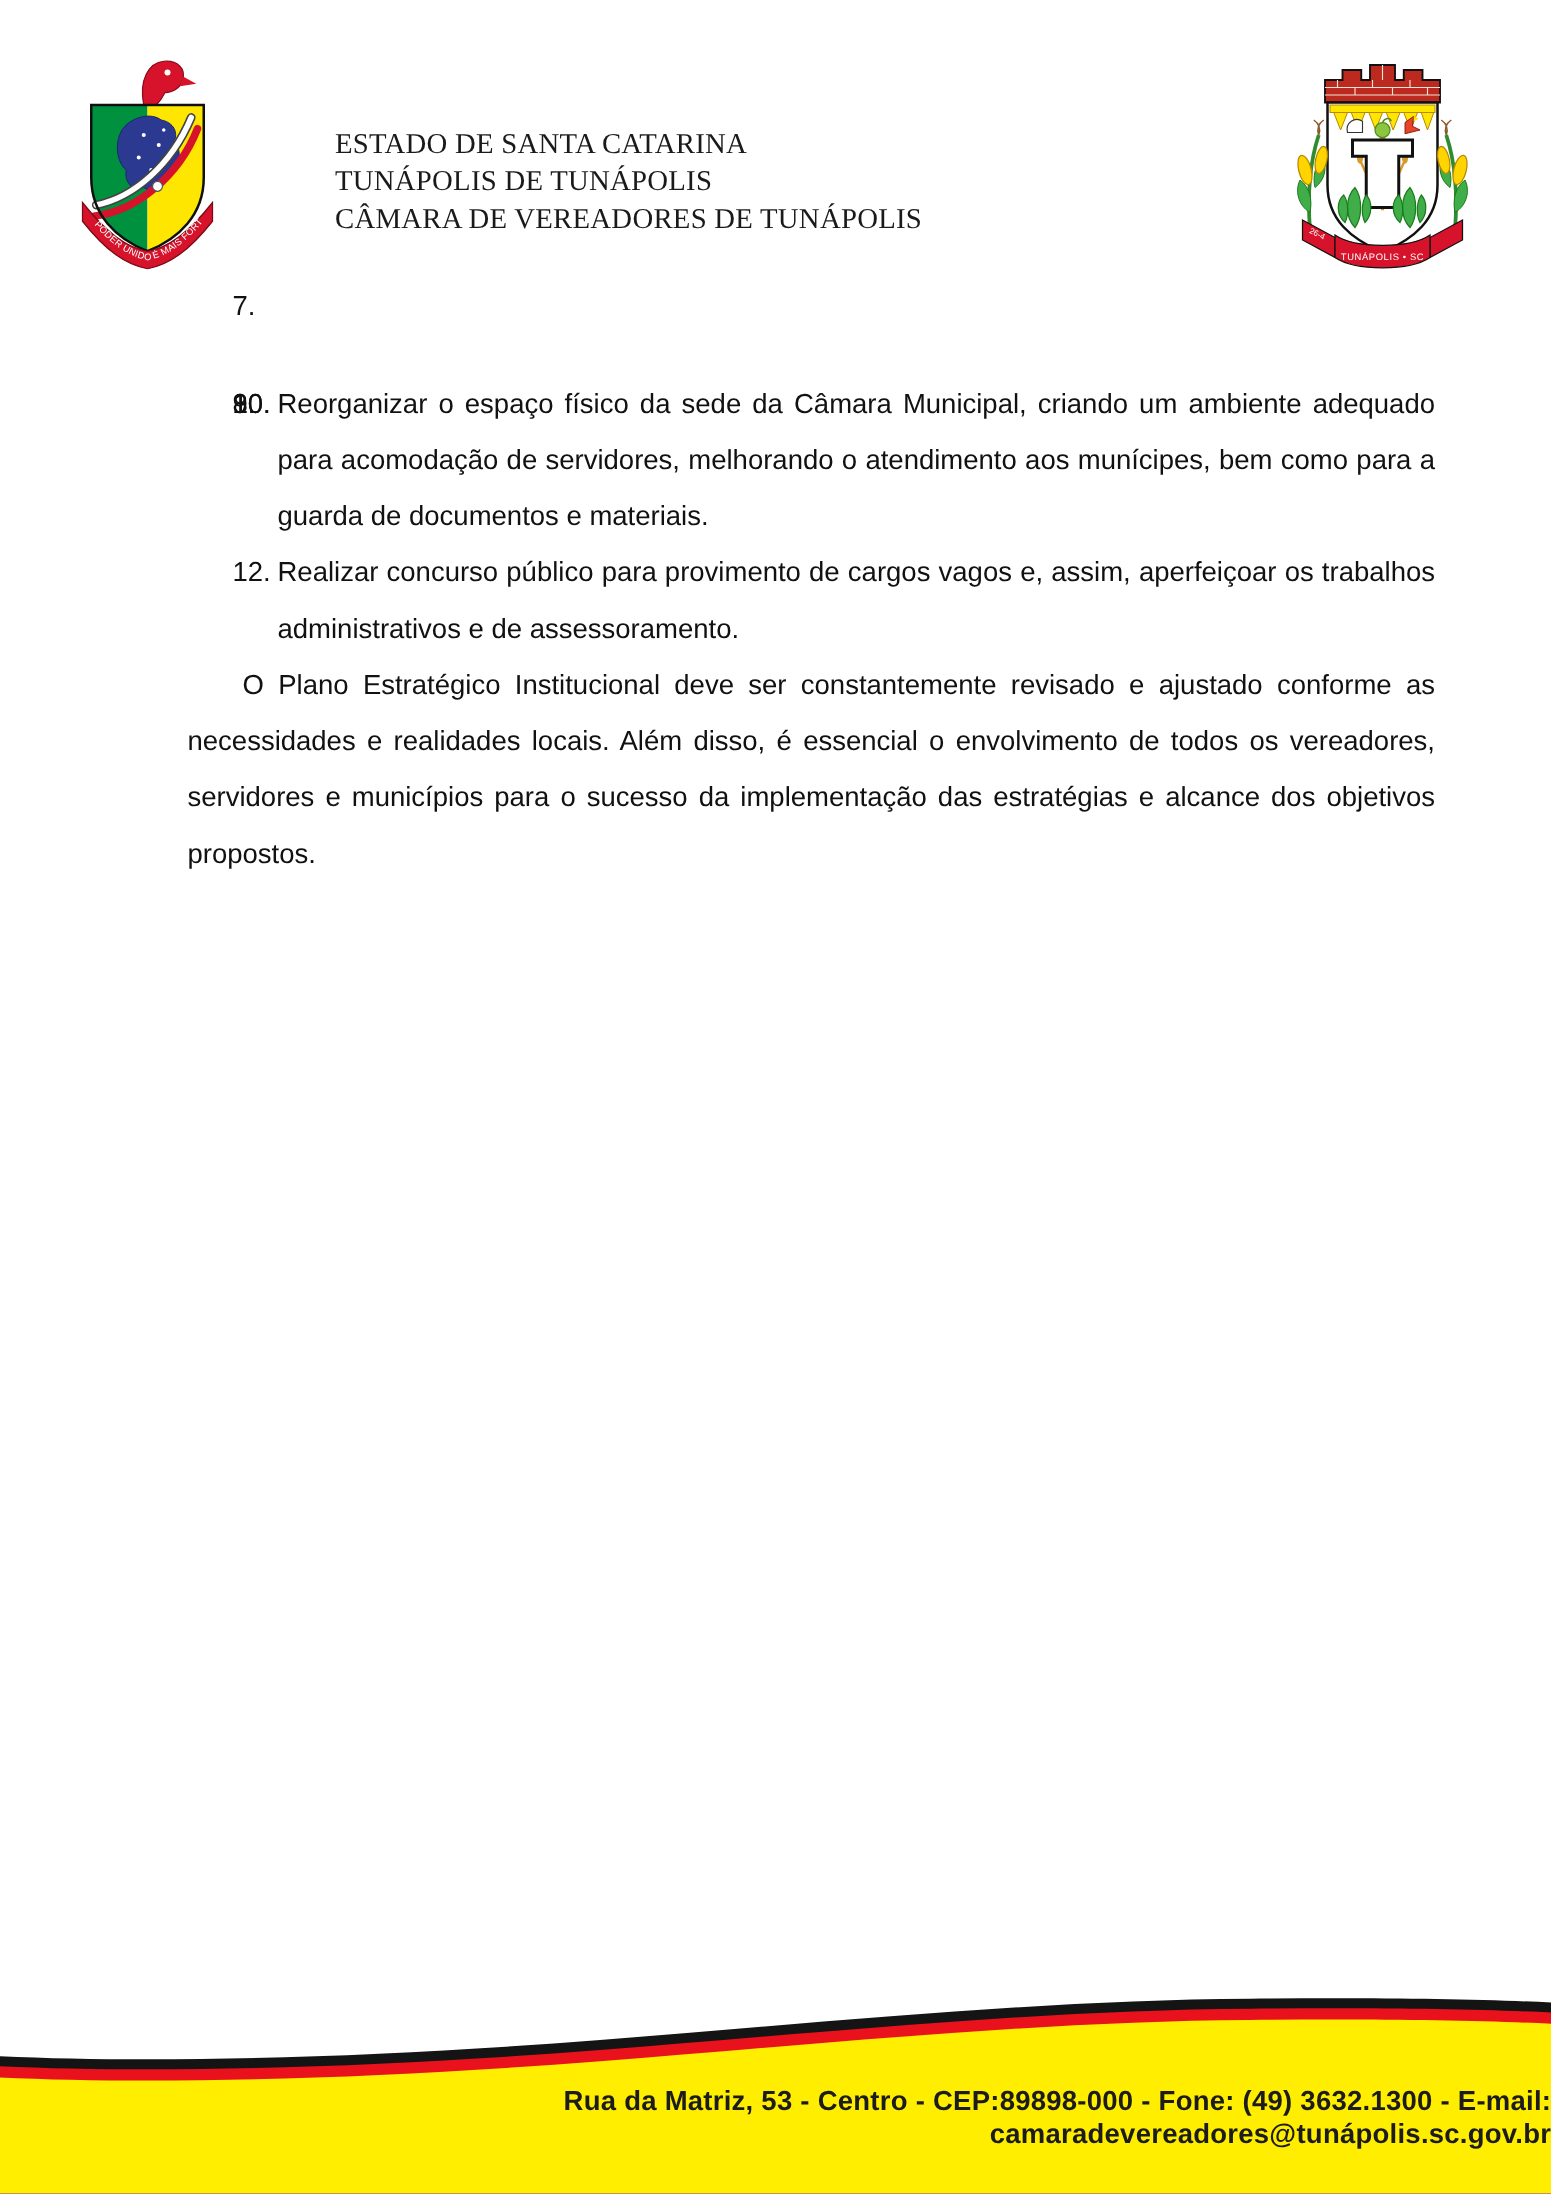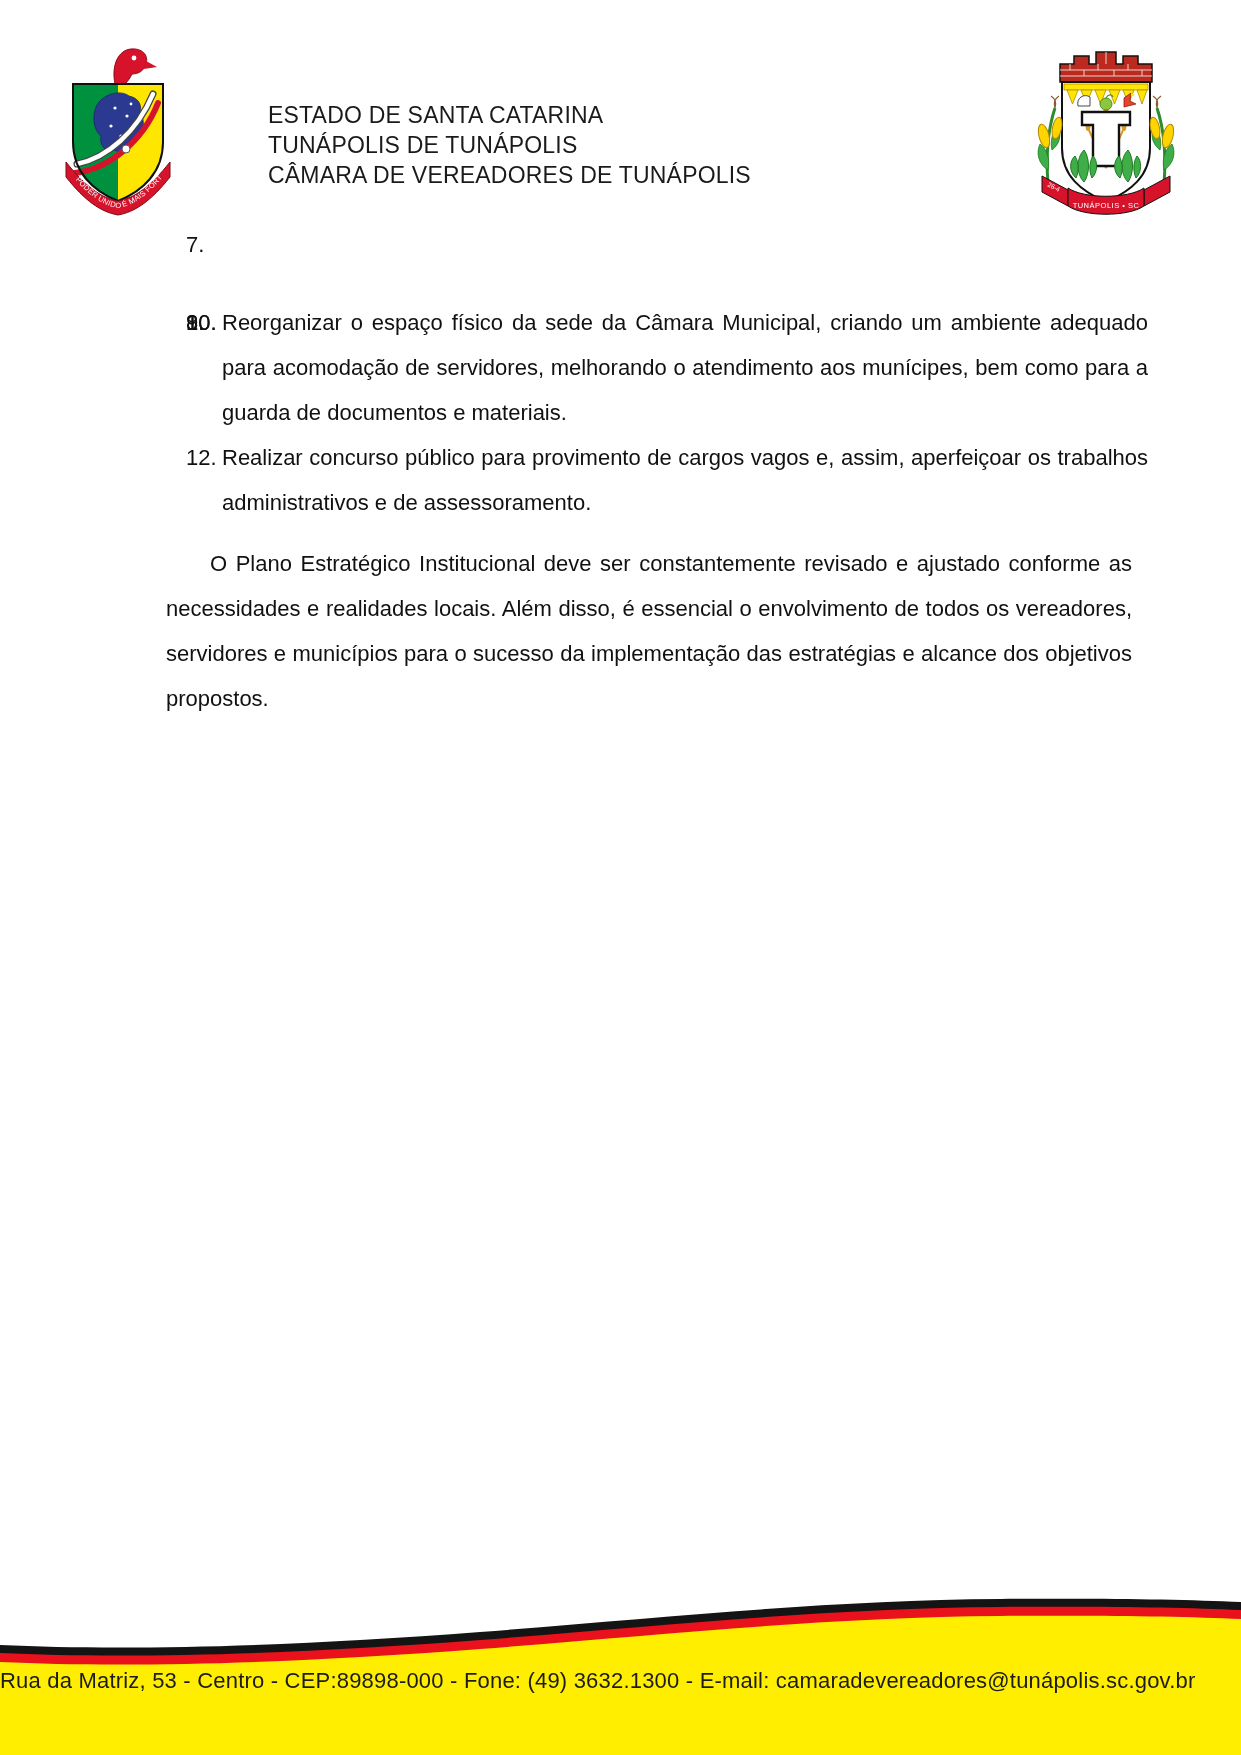--- a/index.html
+++ b/index.html
@@ -7,40 +7,40 @@
     position:relative; width:1241px; height:1755px;
     background:#ffffff; margin:0 auto; overflow:hidden;
     font-family:"Liberation Sans","DejaVu Sans",sans-serif;
     color:#111;
   }
   
   .crest-left  { position:absolute; left:63px;  top:46px; width:110px; height:178px; }
   .crest-right { position:absolute; left:1032px; top:48px; width:148px; height:180px; }
   .org-block {
     position:absolute; left:268px; top:100px;
-    font-size:23px; line-height:30px; color:#1a1a1a; letter-spacing:0.2px;
+    font-size:23px; line-height:30px; color:#1a1a1a; letter-spacing:0.2px;font-family:Liberation Serif, serif;
   }
   
   .content {
     position:absolute; left:150px; top:222px; width:998px;
     font-size:22px; line-height:45px; color:#111;
   }
   .item {
     position:relative; padding-left:72px; text-align:justify;
   }
   .item .num { position:absolute; left:36px; top:0; }
   .item.short { padding-right:155px; margin-bottom:78px; }
   .para {
-    margin:16px; text-align:justify; text-indent:44px;
+    margin:0; text-align:justify; text-indent:44px;
   }
   
   .footer-wave { position:absolute; left:0; top:1588px; width:1241px; height:167px; }
   .footer-address {
     position:absolute; left:0; top:1668px; width:1241px;
-    text-align:left; font-size:22px; color:#1c1c1c; letter-spacing:0.2px;
+    text-align:right; font-size:22px; color:#1c1c1c; letter-spacing:0.2px;font-weight:bold;
   }
 </style>
 </head>
 <body>
 
 <div class="page">
 
   <svg class="crest-left" viewBox="0 0 110 178">
 
     <path d="M52,38 C48,18 56,4 68,3 C79,2 86,9 83,18 C81,25 75,28 69,28 C67,32 65,35 62,38 Z" fill="#d6132a" stroke="#8e0b1c" stroke-width="1"></path>

